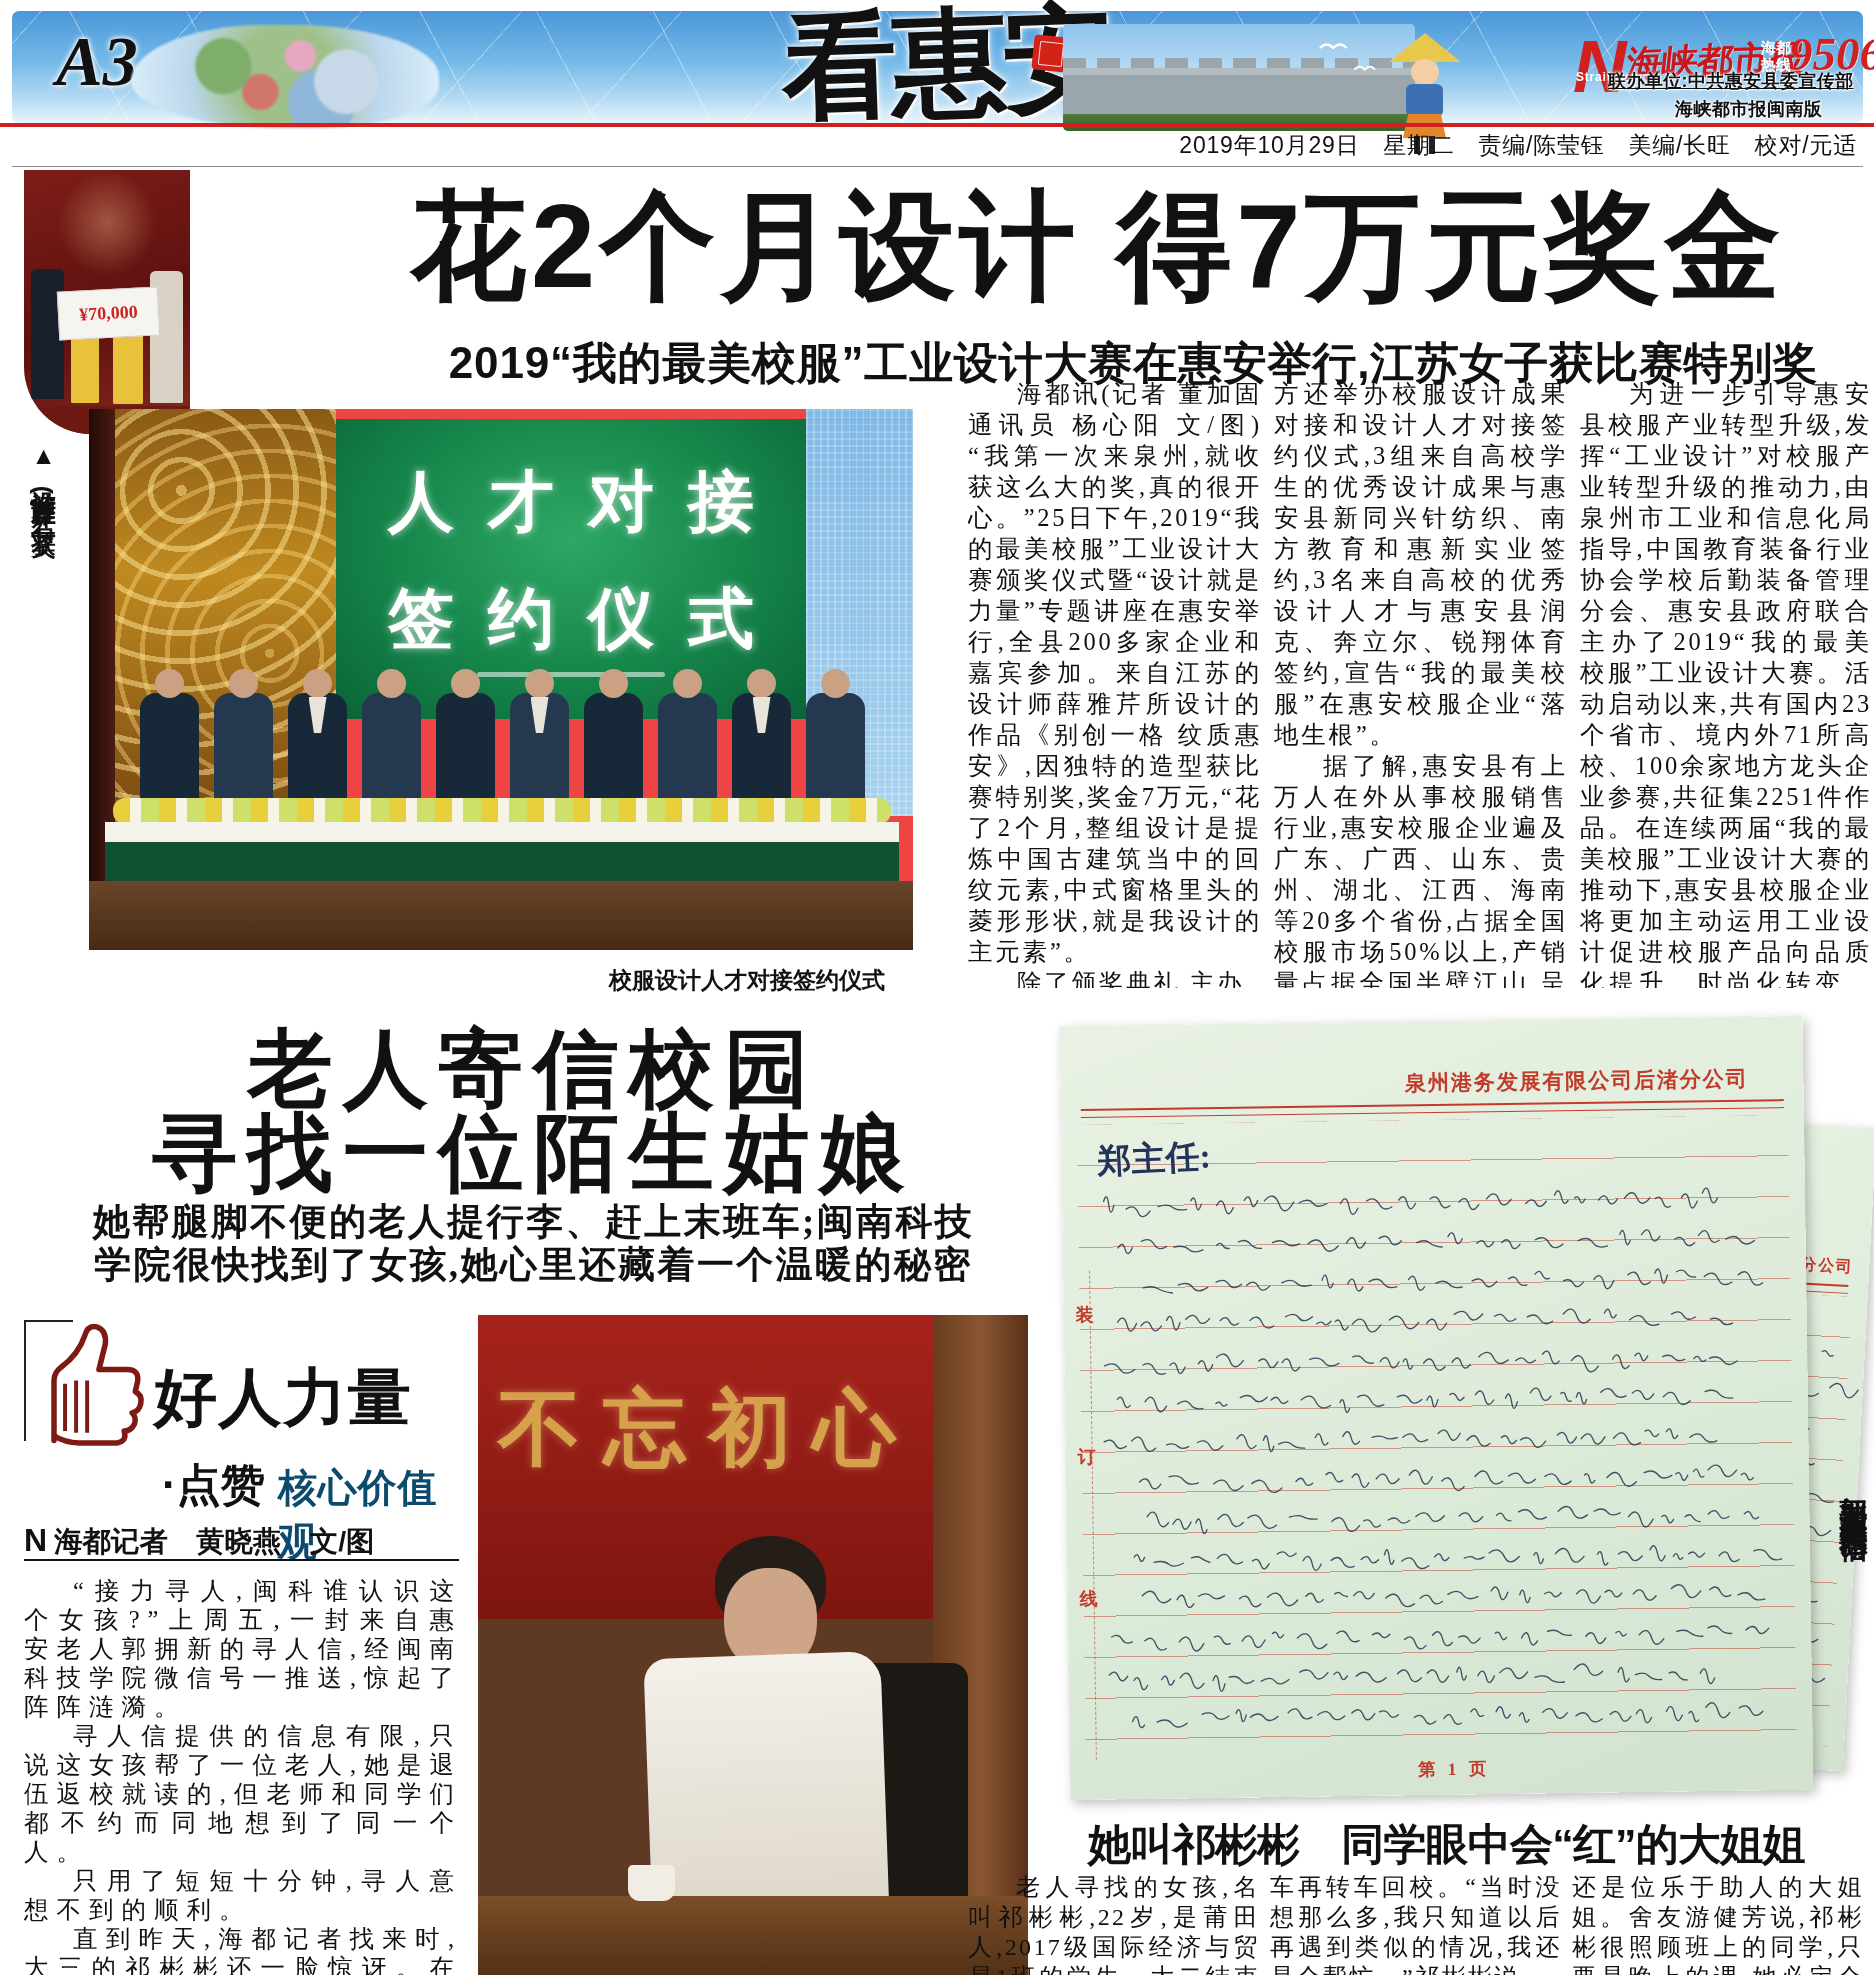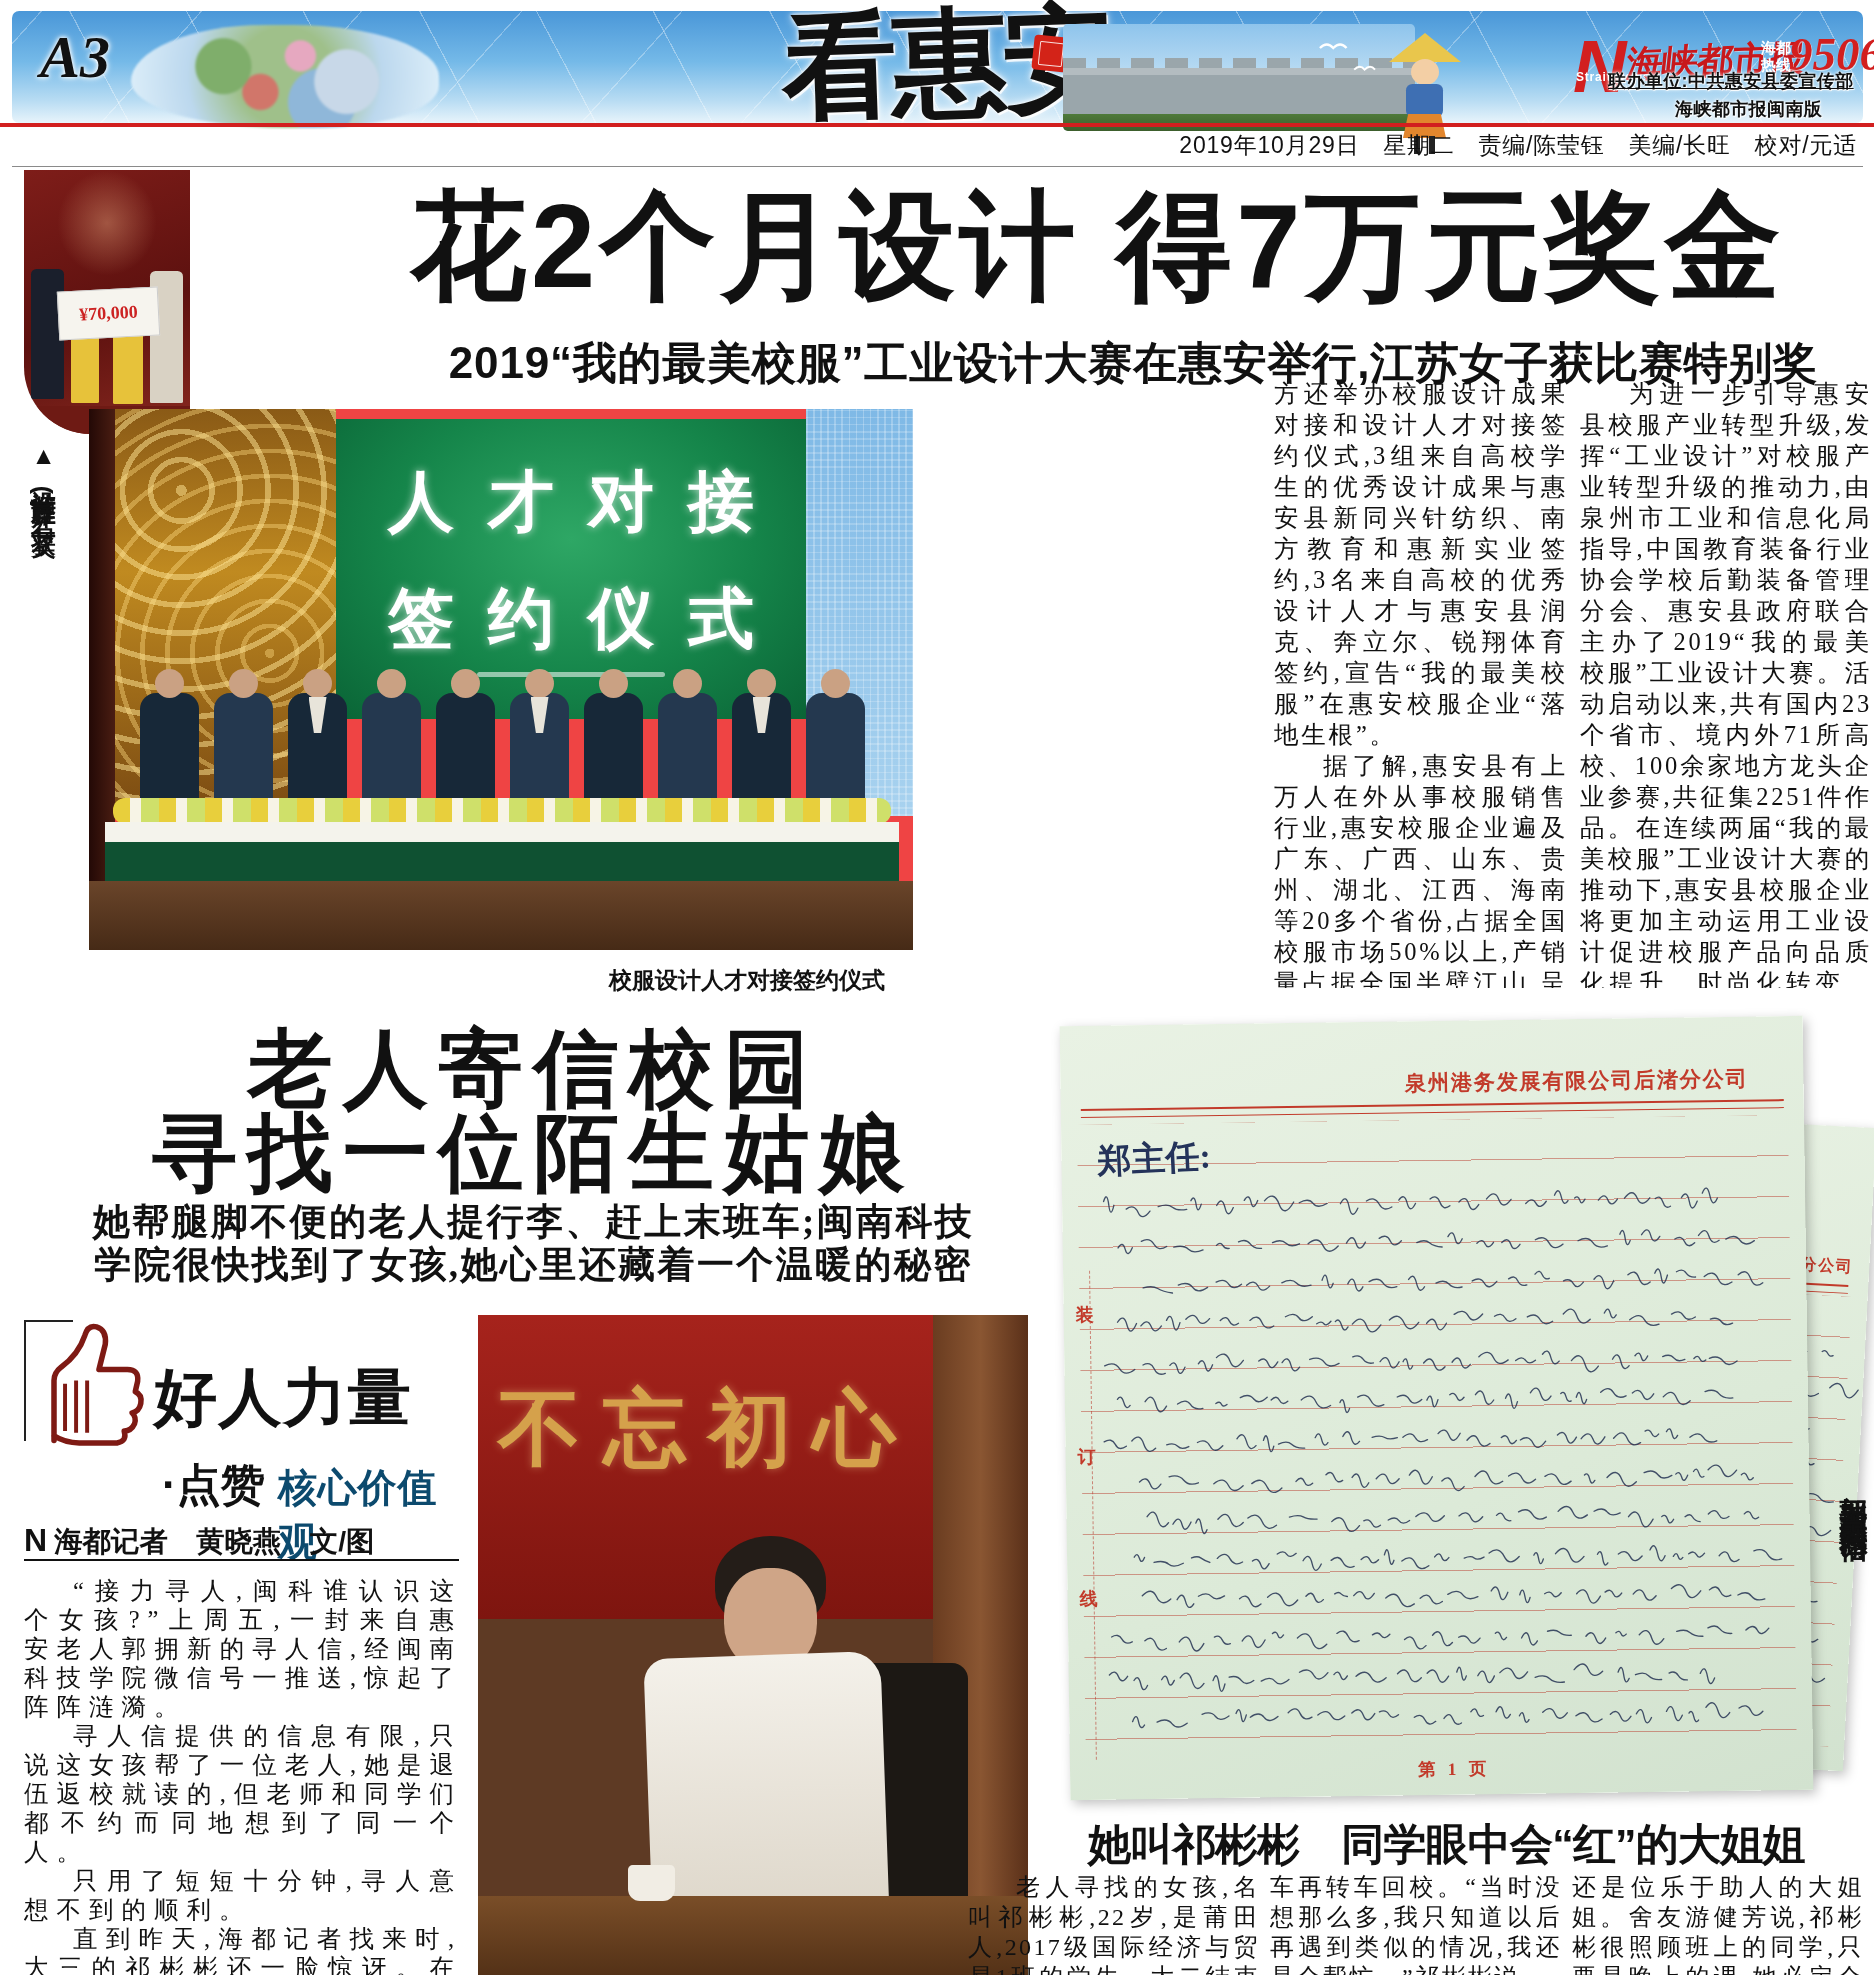--- a/index.html
+++ b/index.html
@@ -13,21 +13,21 @@
   .para{text-indent:2em;}
   .cont{text-indent:0;}
 
   
   #band{left:12px;top:11px;width:1851px;height:112px;border-radius:7.1px;overflow:visible;
     background:linear-gradient(180deg,#4a97d8 0%,#74b9e8 45%,#b8dcf3 80%,#e8f4fb 100%);}
   #band .lines{position:absolute;inset:0;border-radius:7.1px;
     background:
      repeating-linear-gradient(62deg,rgba(255,255,255,.35) 0 1.2px,transparent 1.2px 103px),
      repeating-linear-gradient(-48deg,rgba(255,255,255,.3) 0 1.2px,transparent 1.2px 119px);}
-  #a3{left:28px;top:16px;font-size:60px;font-style:italic;font-weight:bold;line-height:1;
+  #a3{left:44px;top:16px;font-size:70px;font-style:italic;font-weight:bold;line-height:1;
       text-shadow:0 0 4px #fff,0 0 7.1px #fff;}
   #cityphoto{left:119px;top:14.2px;width:308px;height:103px;border-radius:48% 52% 45% 55%/60% 55% 45% 50%;
       filter:blur(1.2px);
       background:
         radial-gradient(circle at 30% 40%, #7fae6b 0 12%, transparent 13%),
         radial-gradient(circle at 55% 30%, #e6a8c0 0 8%, transparent 9%),
         radial-gradient(circle at 70% 55%, #c8d8e8 0 14%, transparent 15%),
         radial-gradient(circle at 42% 65%, #d1766a 0 9%, transparent 10%),
         radial-gradient(circle at 62% 75%, #8fb7d9 0 16%, transparent 17%),
         radial-gradient(circle at 50% 50%, #9fc08a 0 30%, #bcd8ee 60%, #dff0fa 100%);}
@@ -257,20 +257,24 @@
       <div class="person"></div>
       <div class="person"></div>
       <div class="person"></div>
     </div>
     <div class="flowers"></div>
     <div class="table"></div>
     <div class="floor"></div>
   </div>
   <div id="capMain" class="abs sans">校服设计人才对接签约仪式</div>
 
+  <div id="lcol1" class="abs newscol just">
+    <p class="para">海都讯(记者 董加固 通讯员 杨心阳 文/图) “我第一次来泉州,就收获这么大的奖,真的很开心。”25日下午,2019“我的最美校服”工业设计大赛颁奖仪式暨“设计就是力量”专题讲座在惠安举行,全县200多家企业和嘉宾参加。来自江苏的设计师薛雅芹所设计的作品《别创一格 纹质惠安》,因独特的造型获比赛特别奖,奖金7万元,“花了2个月,整组设计是提炼中国古建筑当中的回纹元素,中式窗格里头的菱形形状,就是我设计的主元素”。</p>
+    <p class="para">除了颁奖典礼,主办</p>
+  </div>
   <div id="lcol2" class="abs newscol just">
     <p class="cont">方还举办校服设计成果对接和设计人才对接签约仪式,3组来自高校学生的优秀设计成果与惠安县新同兴针纺织、南方教育和惠新实业签约,3名来自高校的优秀设计人才与惠安县润克、奔立尔、锐翔体育签约,宣告“我的最美校服”在惠安校服企业“落地生根”。</p>
     <p class="para">据了解,惠安县有上万人在外从事校服销售行业,惠安校服企业遍及广东、广西、山东、贵州、湖北、江西、海南等20多个省份,占据全国校服市场50%以上,产销量占据全国半壁江山,呈现巨大产业优势。</p>
   </div>
   <div id="lcol3" class="abs newscol just">
     <p class="para">为进一步引导惠安县校服产业转型升级,发挥“工业设计”对校服产业转型升级的推动力,由泉州市工业和信息化局指导,中国教育装备行业协会学校后勤装备管理分会、惠安县政府联合主办了2019“我的最美校服”工业设计大赛。活动启动以来,共有国内23个省市、境内外71所高校、100余家地方龙头企业参赛,共征集2251件作品。在连续两届“我的最美校服”工业设计大赛的推动下,惠安县校服企业将更加主动运用工业设计促进校服产品向品质化提升、时尚化转变、个性化延伸。</p>
   </div>
 
   <div id="h2a" class="abs h2l">老人寄信校园</div>
   <div id="h2b" class="abs h2l">寻找一位陌生姑娘</div>

